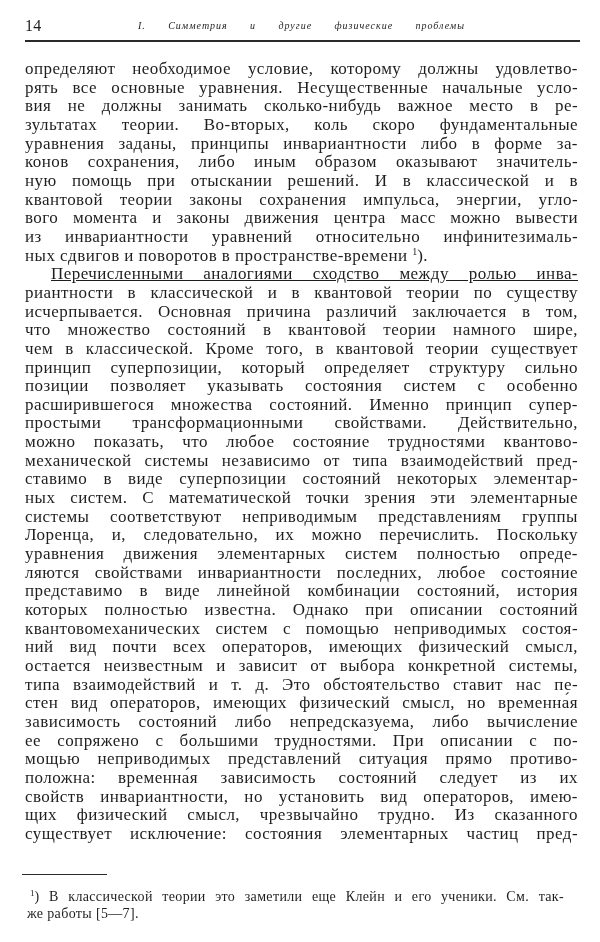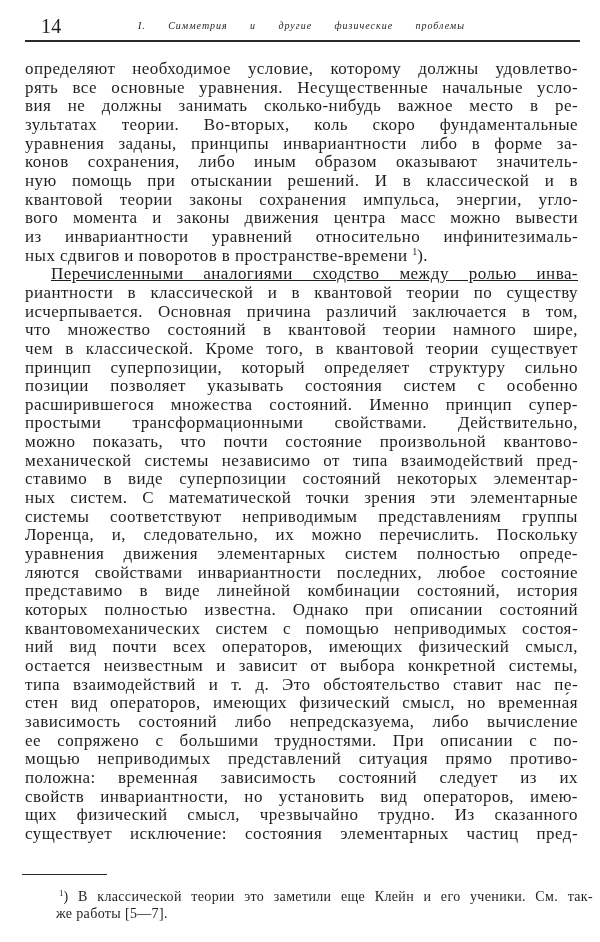--- a/index.html
+++ b/index.html
@@ -2,22 +2,22 @@
 <html><head>
   <meta charset="utf-8">
   <style>
     html, body { margin: 0; padding: 0; }
     body {
       width: 600px; height: 942px; position: relative; overflow: hidden;
       background: #ffffff; color: #1e1e1e;
       font-family: "Liberation Serif", "DejaVu Serif", serif;
     }
     .page-number {
-      position: absolute; left: 41px; top: 18px;
-      font-size: 20px; line-height: 16px; letter-spacing: 0.3px;
+      position: absolute; left: 25px; top: 18px;
+      font-size: 16px; line-height: 16px; letter-spacing: 0.3px;
     }
     .running-head {
       position: absolute; left: 138px; top: 18px; width: 327px;
       font-size: 10px; line-height: 16px; font-style: italic;
       letter-spacing: 1px; white-space: nowrap;
       text-align: justify; text-align-last: justify;
     }
     .head-rule {
       position: absolute; left: 25px; top: 40px; width: 555px; height: 1.5px;
       background: #2a2a2a;
@@ -32,21 +32,21 @@
       white-space: normal; overflow: visible;
     }
     .line.last { text-align: left; text-align-last: left; }
     .line.indent { padding-left: 26px; text-decoration: underline; }
     sup.fnref { font-size: 10px; line-height: 0; vertical-align: 6px; letter-spacing: 0; }
     .fn-rule {
       position: absolute; left: 22px; top: 874px; width: 85px; height: 1px;
       background: #2a2a2a;
     }
     .footnotes {
-      position: absolute; left: 41px; top: 889px; width: 552px;
+      position: absolute; left: 12px; top: 889px; width: 552px;
       font-size: 14px; line-height: 16.5px; letter-spacing: 0.35px;
     }
     .fn-line { display: block; height: 16.5px; text-align: justify; text-align-last: justify; }
     .fn-line.indent { padding-left: 18px; }
     .fn-line.last { text-align: left; text-align-last: left; margin-left: 15px; }
     sup.fnmark { font-size: 9px; line-height: 0; vertical-align: 5px; letter-spacing: 0; }
   </style>
 </head>
 <body>
 
@@ -71,21 +71,21 @@
   <div>
     <span class="line indent">Перечисленными аналогиями сходство между ролью инва-</span>
     <span class="line">риантности в классической и в квантовой теории по существу</span>
     <span class="line">исчерпывается. Основная причина различий заключается в том,</span>
     <span class="line">что множество состояний в квантовой теории намного шире,</span>
     <span class="line">чем в классической. Кроме того, в квантовой теории существует</span>
     <span class="line">принцип суперпозиции, который определяет структуру сильно</span>
     <span class="line">позиции позволяет указывать состояния систем с особенно</span>
     <span class="line">расширившегося множества состояний. Именно принцип супер-</span>
     <span class="line">простыми трансформационными свойствами. Действительно,</span>
-    <span class="line">можно показать, что почти состояние произвольной квантово-</span>
+    <span class="line">можно показать, что любое состояние трудностями квантово-</span>
     <span class="line">механической системы независимо от типа взаимодействий пред-</span>
     <span class="line">ставимо в виде суперпозиции состояний некоторых элементар-</span>
     <span class="line">ных систем. С математической точки зрения эти элементарные</span>
     <span class="line">системы соответствуют неприводимым представлениям группы</span>
     <span class="line">Лоренца, и, следовательно, их можно перечислить. Поскольку</span>
     <span class="line">уравнения движения элементарных систем полностью опреде-</span>
     <span class="line">ляются свойствами инвариантности последних, любое состояние</span>
     <span class="line">представимо в виде линейной комбинации состояний, история</span>
     <span class="line">которых полностью известна. Однако при описании состояний</span>
     <span class="line">квантовомеханических систем с помощью неприводимых состоя-</span>

